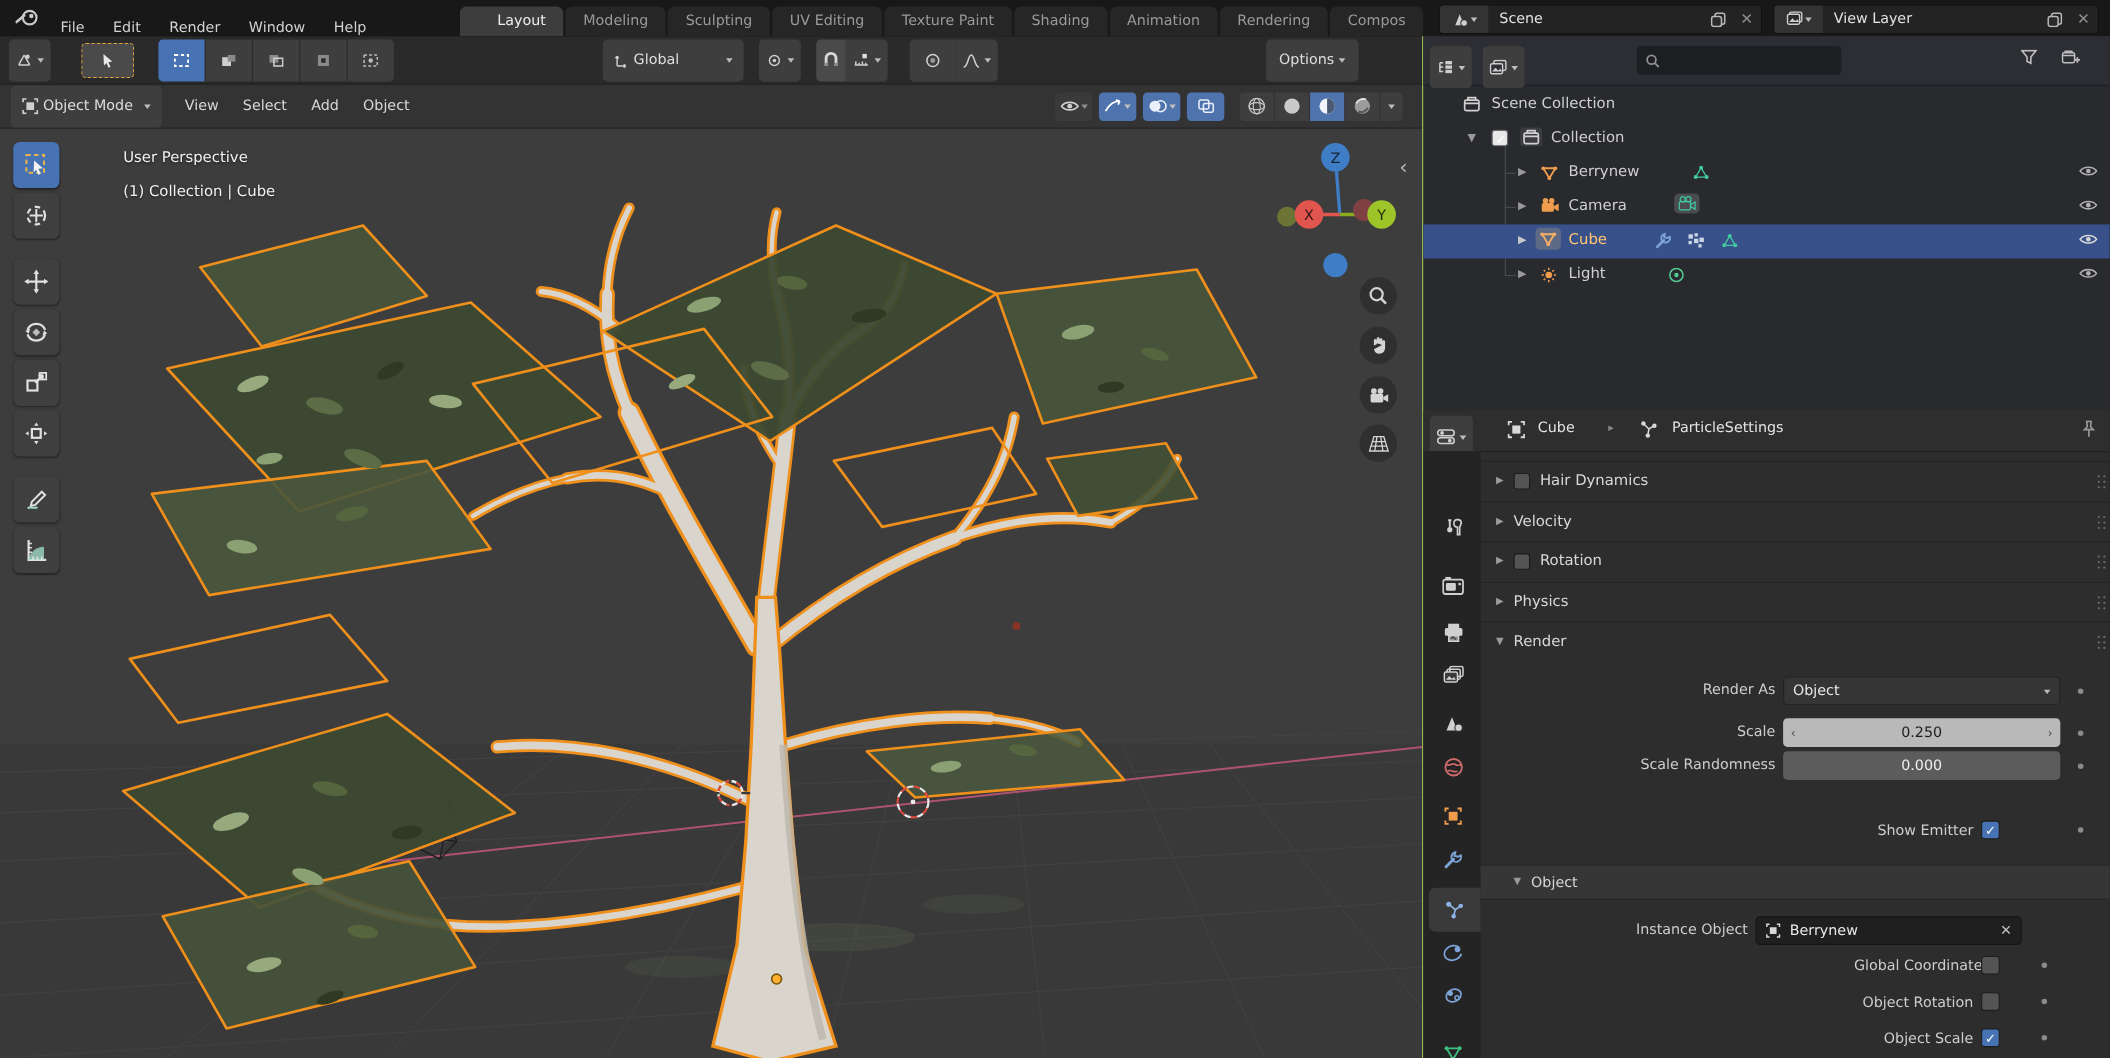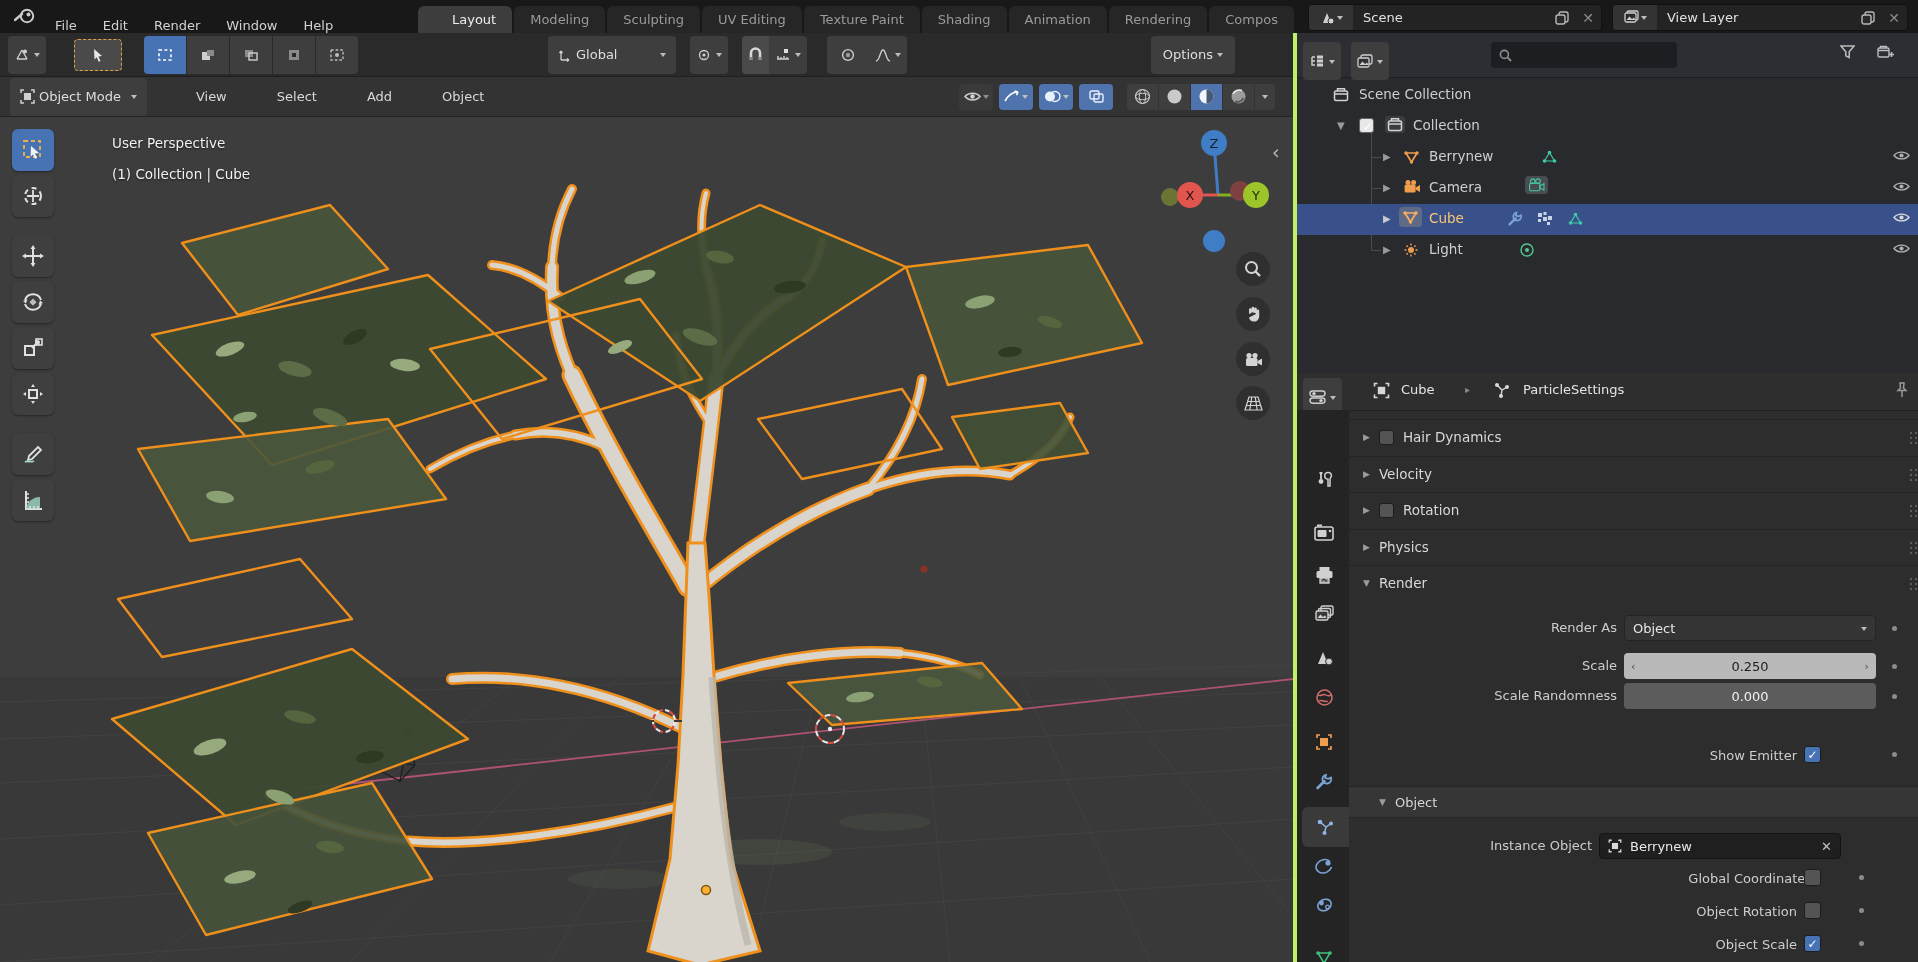--- a/index.html
+++ b/index.html
@@ -20,38 +20,38 @@
   .idblock .ibtn{width:44px;height:25px;background:#333;border-radius:3px 0 0 3px;display:flex;align-items:center;justify-content:center;gap:2px;}
   .idblock .iname{padding:0 10px;color:#e2e2e2;flex:1;white-space:nowrap;}
   .idblock .small-btn{width:26px;height:25px;display:flex;align-items:center;justify-content:center;color:#9a9a9a;}
   .chev{width:0;height:0;border:3.5px solid transparent;border-top:4.5px solid #bdbdbd;margin-top:4px;}
   .chev.dim{border-top-color:#8f8f8f;}
 
   
   #left{position:absolute;left:0;top:33px;width:1293px;height:929px;}
   .toolrow{position:absolute;left:0;top:0;width:100%;height:44px;background:#2a2a2a;border-bottom:1px solid #1f1f1f;display:flex;align-items:center;padding-left:8px;box-sizing:border-box;}
   .wbtn{height:38px;background:#3e3e3e;border-radius:4px;display:flex;align-items:center;justify-content:center;padding:0 6px;gap:4px;color:#dedede;}
-  .vph{position:absolute;left:0;top:44px;width:100%;height:40px;background:#333;border-bottom:1px solid #242424;display:flex;align-items:center;padding:0 10px;box-sizing:border-box;gap:28px;}
+  .vph{position:absolute;left:0;top:44px;width:100%;height:40px;background:#333;border-bottom:1px solid #242424;display:flex;align-items:center;padding:0 10px;box-sizing:border-box;}
   .hmenu{padding:0 11px;color:#d8d8d8;line-height:40px;}
   .tgl{height:26px;min-width:28px;border-radius:4px;display:flex;align-items:center;justify-content:center;gap:2px;padding:0 3px;}
   .tgl.on{background:#4f74ad;}
   .sphbtn{width:31px;height:26px;display:flex;align-items:center;justify-content:center;background:#3e3e3e;}
   .sphbtn.on{background:#4f74ad;}
 
   
   .canvas{position:absolute;left:0;top:84px;width:1293px;height:845px;background:#3d3d3d;overflow:hidden;}
   .vptext{position:absolute;color:#f1f1f1;text-shadow:0 1px 2px rgba(0,0,0,.55);font-size:13.5px;}
   .ltool{position:absolute;left:12px;top:12px;width:44px;display:flex;flex-direction:column;gap:4px;}
   .ltbtn{width:42px;height:42px;background:#3f3f3f;border-radius:6px;display:flex;align-items:center;justify-content:center;box-shadow:0 1px 2px rgba(0,0,0,.4);}
   .ltbtn.active{background:#4772b3;}
   .ltgap{height:10px;}
   .navbtn{position:absolute;width:34px;height:34px;border-radius:50%;background:rgba(40,40,40,.65);display:flex;align-items:center;justify-content:center;}
 
   
-  #right{position:absolute;left:1293px;top:33px;width:625px;height:929px;background:#2d2d2d;border-left:4px solid #bef264;box-sizing:border-box;}
+  #right{position:absolute;left:1293px;top:33px;width:625px;height:929px;background:#2d2d2d;border-left:1px solid #bef264;box-sizing:border-box;}
   #outliner{position:absolute;left:0;top:0;width:625px;height:340px;background:#282a2e;}
   .olhead{position:absolute;left:0;top:0;width:100%;height:44px;background:#2c2e33;border-bottom:1px solid #1d1e21;}
   .searchbox{position:absolute;left:194px;top:9px;width:186px;height:26px;background:#1c1e22;border-radius:4px;display:flex;align-items:center;padding:0 8px;box-sizing:border-box;}
   .searchbox input{background:transparent;border:0;outline:0;color:#ddd;width:100%;font:inherit;}
   .olrow{position:absolute;left:0;width:100%;height:31px;}
   .olrow.selected{background:#39518a;}
   .ollabel{position:absolute;top:6px;font-size:13.5px;color:#cfcfcf;white-space:nowrap;}
   .olrow.selected .ollabel.active-obj{color:#ffc573;}
   .exp{position:absolute;top:9px;color:#9a9a9a;font-size:10px;}
   .guide{position:absolute;background:#4a4c50;}

